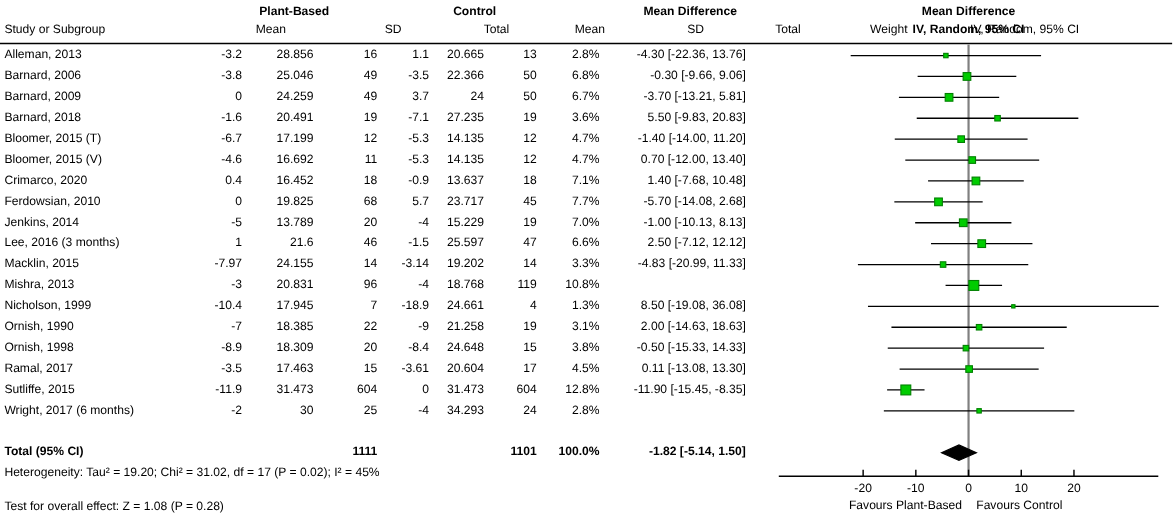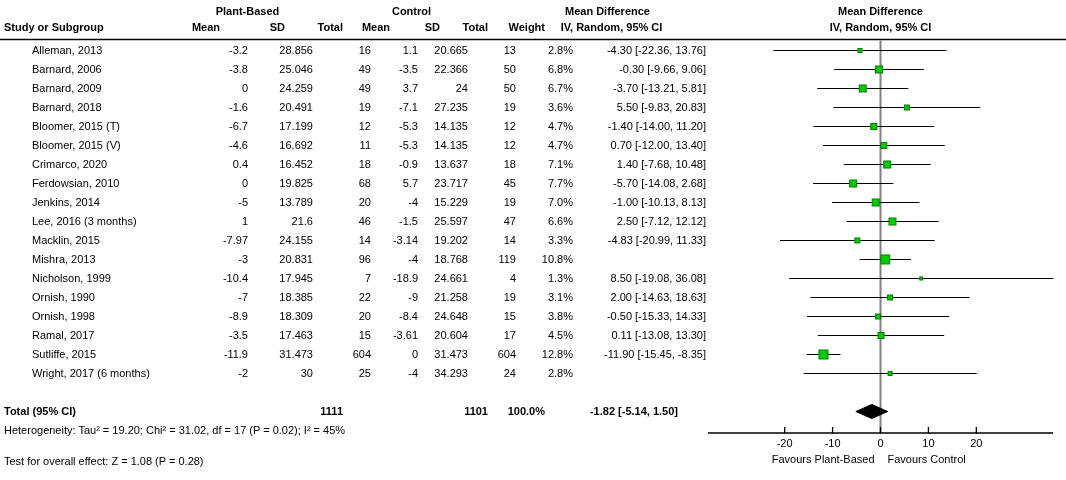--- a/index.html
+++ b/index.html
@@ -11,26 +11,26 @@
   .row{
     position:relative; display:grid;
     grid-template-columns:156px 60px 65px 58px 47px 50px 48px 57px 133px;
     height:19px; line-height:19px; padding-left:4px; white-space:nowrap;
   }
   .row .c{text-align:right; overflow:visible;}
   .row .c.left{text-align:left;}
   #hdr{position:absolute; top:3px; left:0; font-weight:bold;}
   .hrow1{
     display:grid; grid-template-columns:156px 183px 145px 57px 133px;
-    padding-left:0; height:16px; line-height:16px; white-space:nowrap;
+    padding-left:20px; height:16px; line-height:16px; white-space:nowrap;
   }
   .hrow1 .g{text-align:center;}
-  .hrow2{height:17px; line-height:17px; font-weight:bold;}
+  .hrow2{height:17px; line-height:17px; font-weight:normal;gap:40px;}
   .ci-h{text-align:center !important;}
-  #rows{position:absolute; top:41px; left:0;margin-left:28px;}
+  #rows{position:absolute; top:41px; left:0;}
   #totalRow{position:absolute; top:402px; left:0; font-weight:bold;}
   #hetLine{position:absolute; top:421px; left:4px; height:18px; line-height:18px; white-space:nowrap;}
   #effLine{position:absolute; top:452px; left:4px; height:18px; line-height:18px; white-space:nowrap;}
   #plotHdr{
     position:absolute; left:708px; top:3px; width:345px; text-align:center;
     font-weight:bold; line-height:16px;
   }
   svg#plot{position:absolute; left:0; top:0; pointer-events:none;}
   svg#plot text{font-family:"Liberation Sans", sans-serif; font-size:11px; fill:#000;}
 </style>

